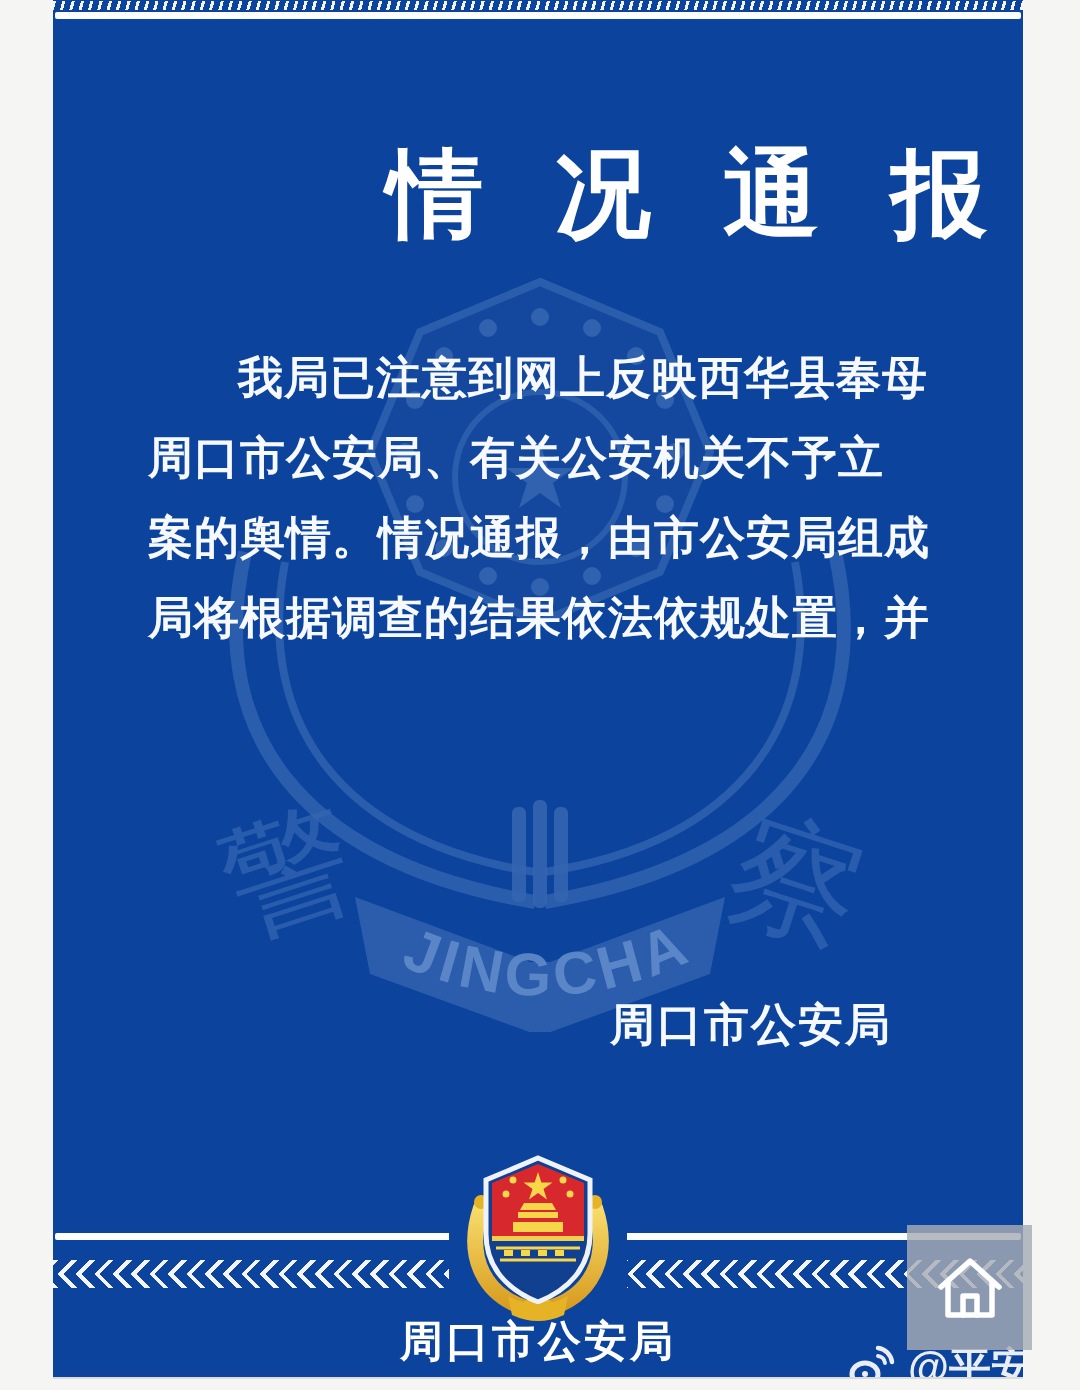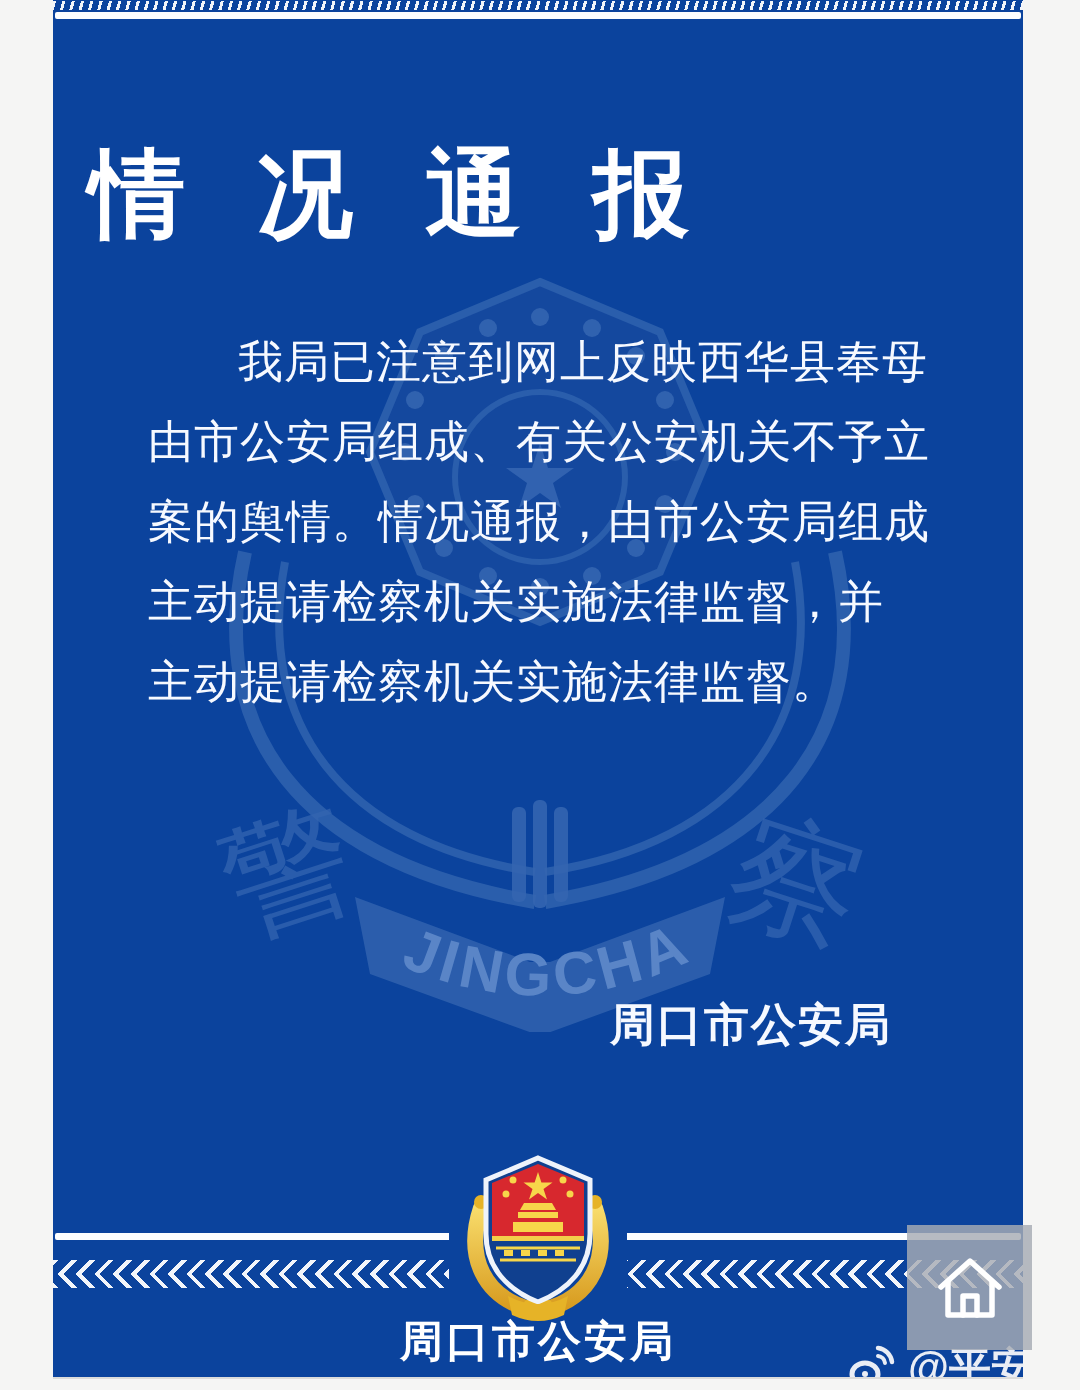--- a/index.html
+++ b/index.html
@@ -24,31 +24,31 @@
     background:repeating-linear-gradient(105deg,rgba(255,255,255,.95) 0 3px,transparent 3px 9px);
   }
   .top-line {
     position:absolute; top:12px; left:2px; right:2px; height:7px;
     background:#fdfeff; border-radius:2px;
   }
 
   
   .title {
     position:absolute; top:142px; left:36px; right:-36px;
-    text-align:left; color:#ffffff; font-weight:bold;
+    text-align:right; color:#ffffff; font-weight:bold;
     font-size:96px; line-height:104px; letter-spacing:72px; white-space:nowrap;
   }
 
   
   .watermark { position:absolute; left:97px; top:262px; width:780px; height:770px; pointer-events:none; }
 
   
   .body-text {
-    position:absolute; top:322px; left:95px; width:800px;
-    color:#f6f9ff; font-size:45px; line-height:80px; letter-spacing:1px; font-weight:400;
+    position:absolute; top:338px; left:95px; width:800px;
+    color:#f6f9ff; font-size:45px; line-height:80px; letter-spacing:1px; font-weight:700;
   }
   .body-text .line { white-space:nowrap; }
   .body-text .indent { text-indent:90px; }
 
   
   .signature-block {
     position:absolute; top:985px; left:458px; width:480px;
     text-align:center; color:#f6f9ff; font-size:45px; line-height:80px;
     letter-spacing:2px; font-weight:600;
   }
@@ -146,24 +146,23 @@
         <textPath href="#wmBannerPath" startOffset="6%">JINGCHA</textPath>
       </text>
       <text x="70" y="655" font-size="130" fill="#3465b1" opacity="0.75" transform="rotate(-18 135 600)">警</text>
       <text x="585" y="665" font-size="130" fill="#3465b1" opacity="0.75" transform="rotate(18 650 610)">察</text>
     </svg>
 
     <div class="title">情况通报</div>
 
     <div class="body-text">
       <div class="line indent">我局已注意到网上反映西华县奉母</div>
-      <div class="line">由市公安局组成、有关公安机关不予立</div>
+      <div class="line">周口市公安局、有关公安机关不予立</div>
       <div class="line">案的舆情。情况通报，由市公安局组成</div>
-      <div class="line">主动提请检察机关实施法律监督，并</div>
-      <div class="line">主动提请检察机关实施法律监督。</div>
+      <div class="line">局将根据调查的结果依法依规处置，并</div>
     </div>
 
     <div class="signature-block">
       <div>周口市公安局</div>
     </div>
 
     <div class="bottom-line"></div>
     <div class="chevron-band"></div>
 
     <div class="emblem">

